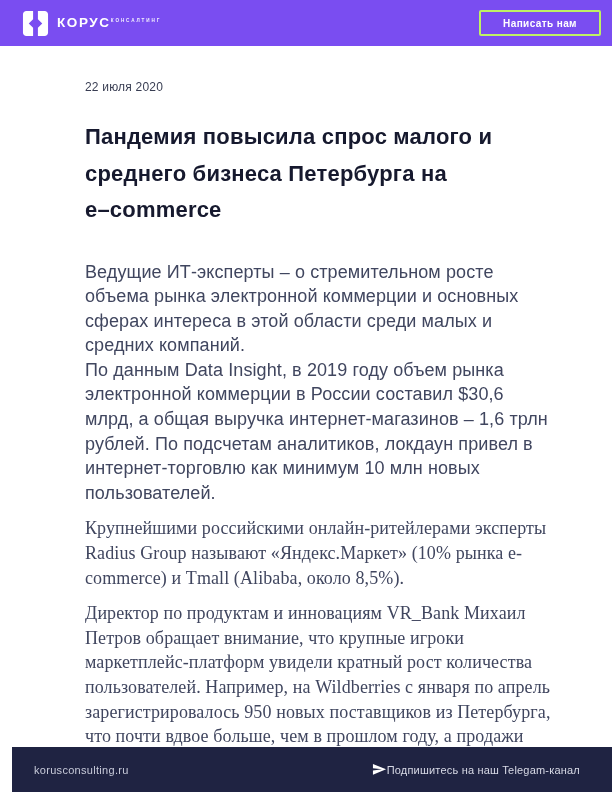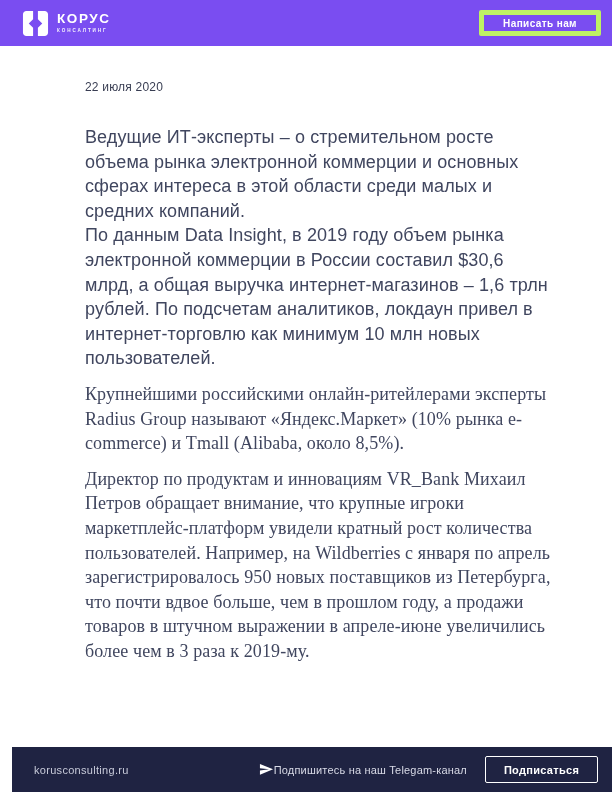--- a/index.html
+++ b/index.html
@@ -13,32 +13,32 @@
   .page { width: 612px; height: 792px; position: relative; background:#fff; }
 
   
   .header {
     height: 46px; background: #7A4DF1;
     display: flex; align-items: center;
     padding: 0 11px 0 22px; position: relative;
   }
   .logo { display: flex; align-items: center; gap: 8px; cursor: pointer; }
   .logo-mark { width: 27px; height: 27px; display: block; }
-  .logo-text { display: flex; flex-direction: column; line-height: 1; }
+  .logo-text { display: flex; flex-direction: row; line-height: 1; }
   .logo-title {
     color:#fff; font-weight: 800; font-size: 13.5px; letter-spacing: 1.6px;
   }
   .logo-subtitle {
     color:#fff; font-weight: 600; font-size: 4.6px; letter-spacing: 1.9px; margin-top: 3px;
     opacity: .92;
   }
   .header-cta {
     margin-left: auto;
     min-width: 122px; height: 26px;
-    background: transparent; border: 5px solid #bef264; border-radius: 2px;
+    background: transparent; border: 2px solid #bef264; border-radius: 2px;
     color: #ffffff; font-family: "Liberation Sans", sans-serif;
     font-size: 10px; font-weight: 700; letter-spacing: .4px;
     display: flex; align-items: center; justify-content: center;
     cursor: pointer;
   }
 
   
   .content { padding: 0 57px; margin-left: 28px; }
   .article-date {
     margin-top: 34px;
@@ -94,32 +94,34 @@
       <div class="logo-text">
         <span class="logo-title">КОРУС</span>
         <span class="logo-subtitle">КОНСАЛТИНГ</span>
       </div>
     </div>
     <button class="header-cta">Написать нам</button>
   </header>
 
   <main class="content">
     <div class="article-date">22 июля 2020</div>
+    <h1 class="article-title">Пандемия повысила спрос малого и
+среднего бизнеса Петербурга на
+e–commerce</h1>
     <div class="article-body">
       <p>Ведущие ИТ-эксперты – о стремительном росте объема рынка электронной коммерции и основных сферах интереса в этой области среди малых и средних компаний.
 По данным Data Insight, в 2019 году объем рынка электронной коммерции в России составил $30,6 млрд, а общая выручка интернет-магазинов – 1,6 трлн рублей. По подсчетам аналитиков, локдаун привел в интернет-торговлю как минимум 10 млн новых пользователей.</p>
       <p>Крупнейшими российскими онлайн-ритейлерами эксперты Radius Group называют «Яндекс.Маркет» (10% рынка e-commerce) и Tmall (Alibaba, около 8,5%).</p>
       <p>Директор по продуктам и инновациям VR_Bank Михаил Петров обращает внимание, что крупные игроки маркетплейс-платформ увидели кратный рост количества пользователей. Например, на Wildberries с января по апрель зарегистрировалось 950 новых поставщиков из Петербурга, что почти вдвое больше, чем в прошлом году, а продажи товаров в штучном выражении в апреле-июне увеличились более чем в 3 раза к 2019-му.</p>
     </div>
   </main>
 
   <footer class="footer">
     <a class="footer-site">korusconsulting.ru</a>
     <div class="footer-telegram">
       <svg class="telegram-icon" viewBox="0 0 24 24" aria-hidden="true">
         <path fill="#ffffff" d="M1.5 20.5 L22.5 11.5 L1.5 3 L1.5 10 L16 11.5 L1.5 13.5 Z"></path>
       </svg>
       <span class="footer-telegram-text">Подпишитесь на наш Telegam-канал</span>
     </div>
-    <button class="footer-subscribe">Подписаться</button>
   </footer>
 
 </div>
 
 </body></html>

